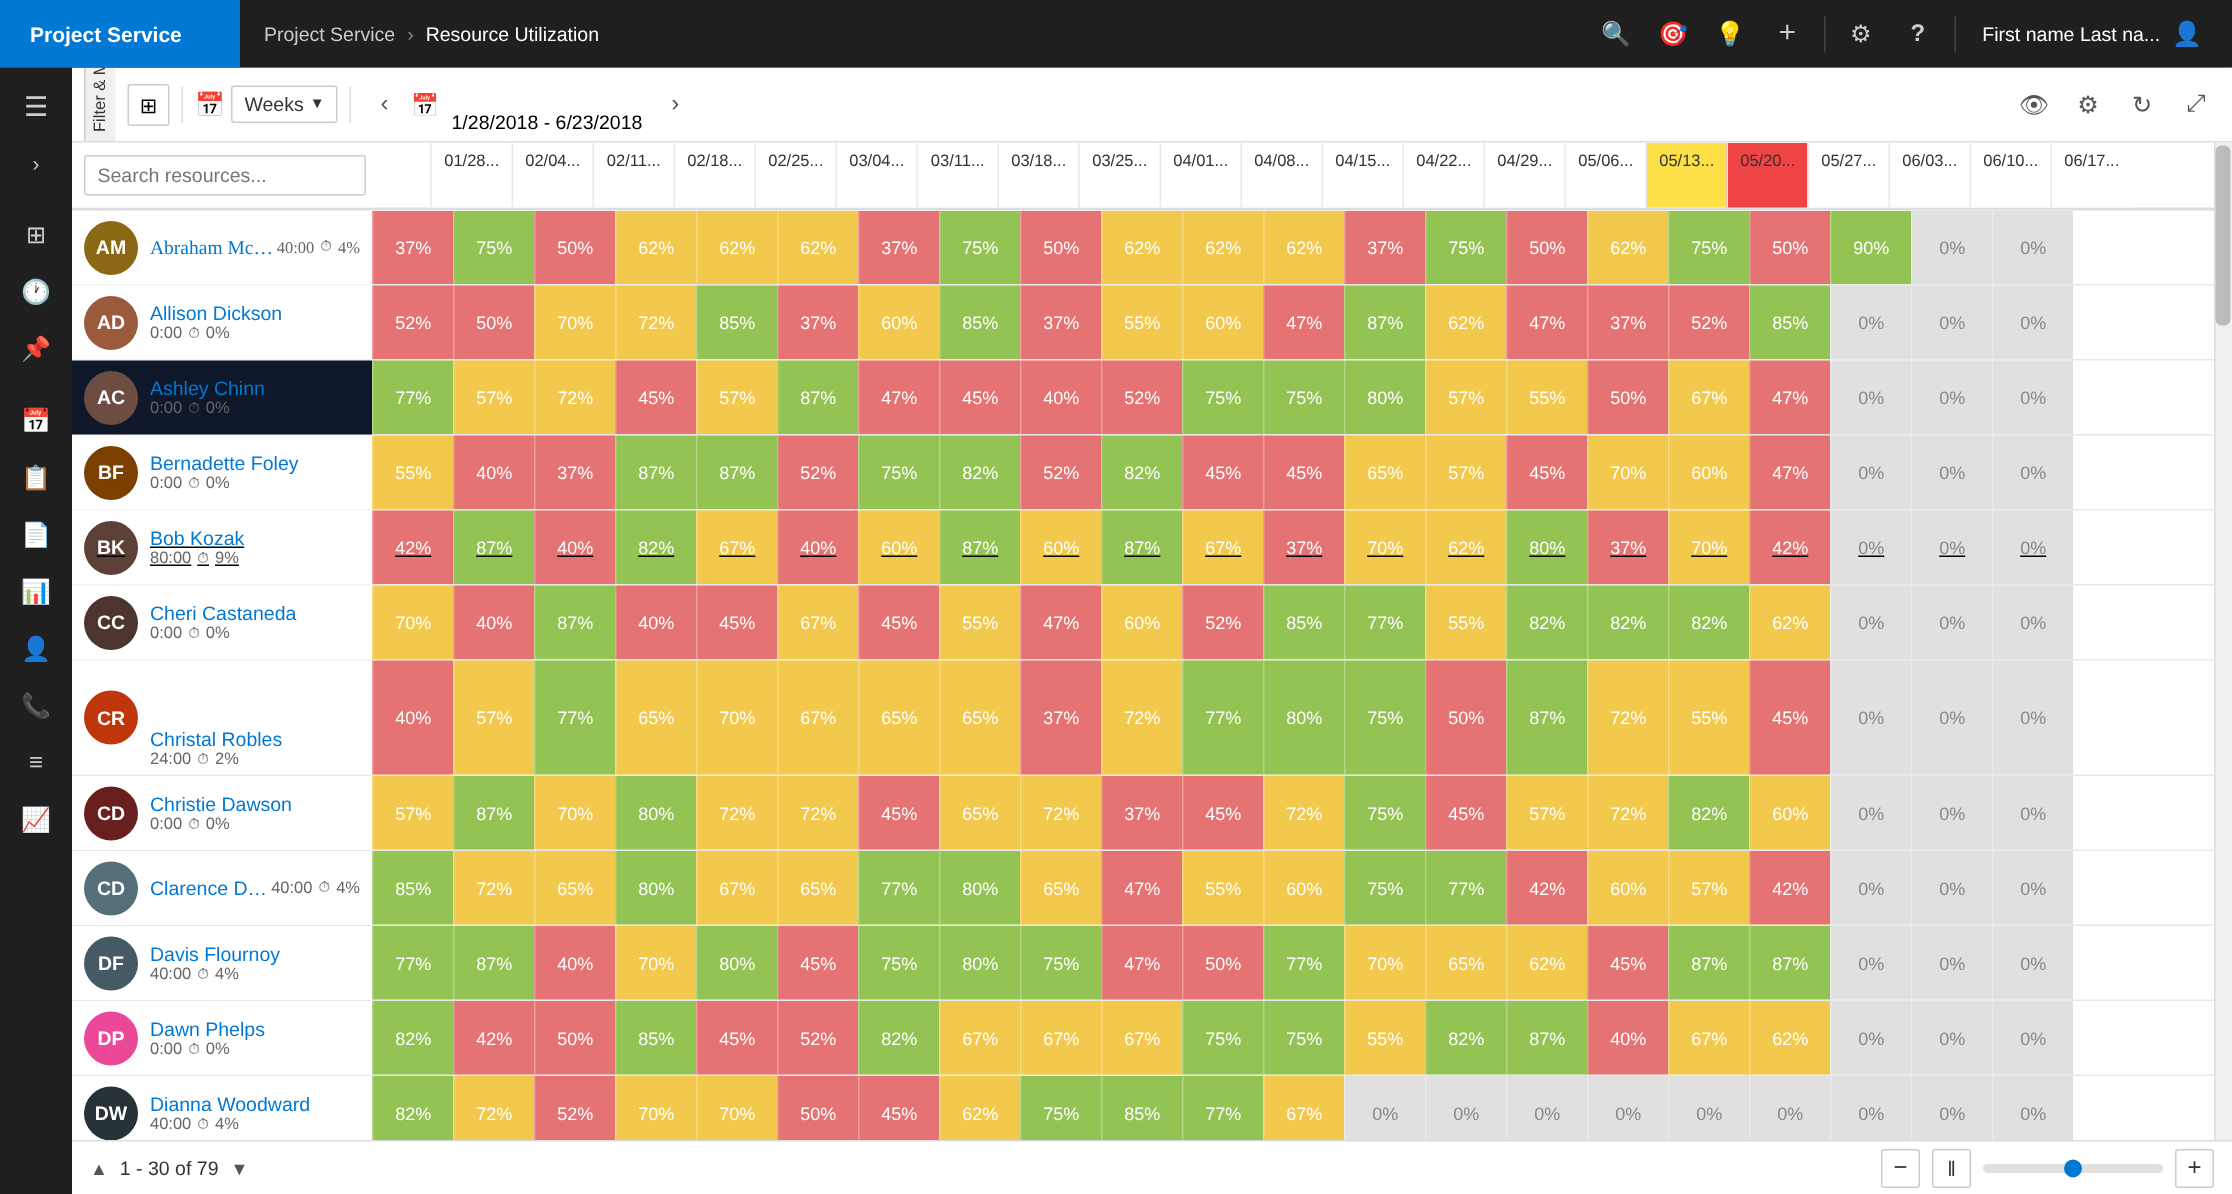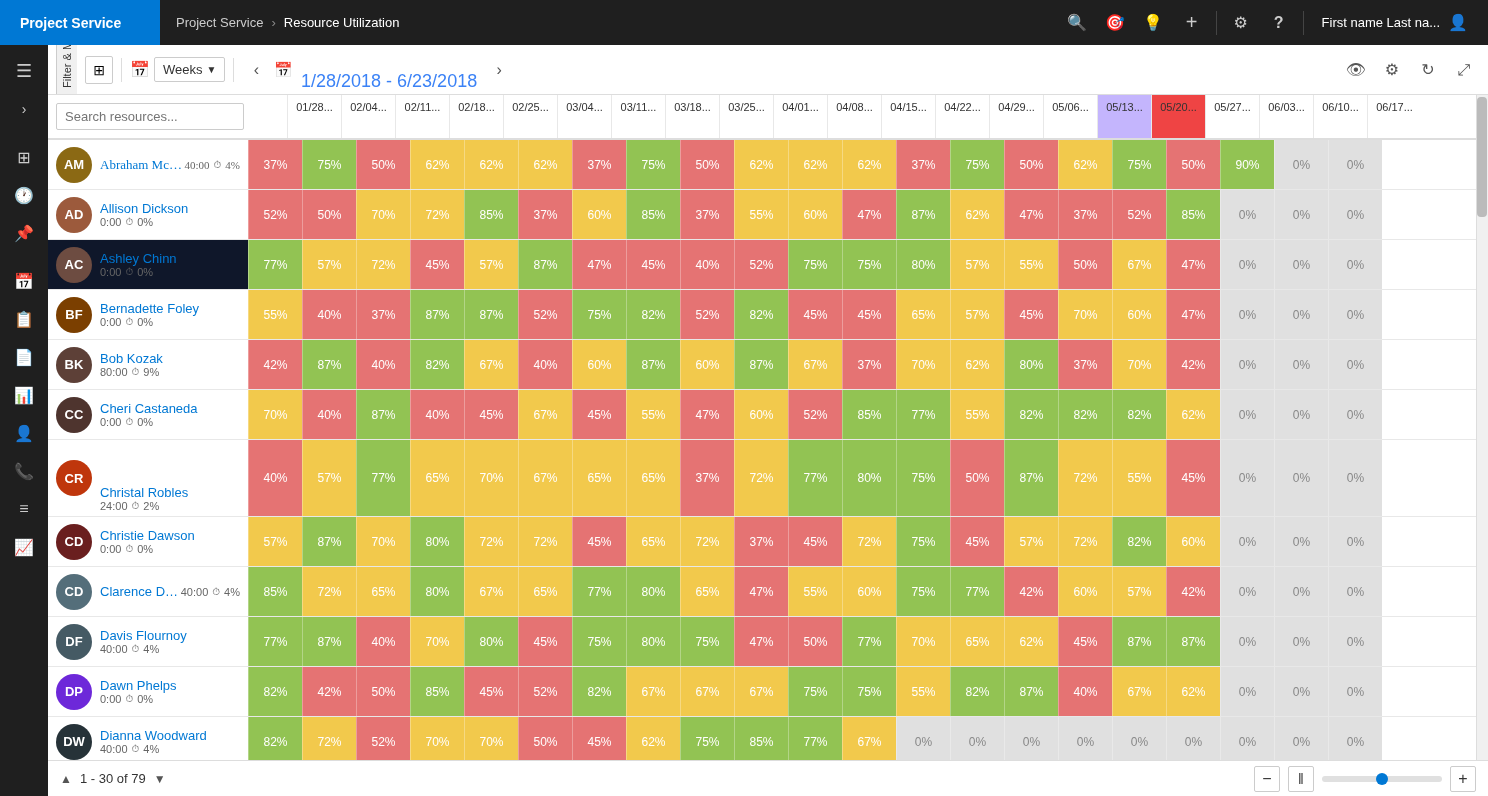--- a/index.html
+++ b/index.html
@@ -67,21 +67,21 @@
       <span>Weeks</span>
       <span style="font-size:10px;">▼</span>
     </div>
 
     <div style="width:1px; height:24px; background:#ddd; margin:0 4px;"></div>
 
     <div style="width:28px; height:28px; display:flex; align-items:center; justify-content:center; cursor:pointer; font-size:16px; color:#555;">‹</div>
 
     <div style="font-size:15px; color:#555;">📅</div>
 
-    <div style="font-size:18px; color:#3b82f6; padding:0 4px;margin-top:24px;">
+    <div style="font-size:13px; color:#000000; padding:0 4px;margin-top:24px;">
       <span>1/28/2018 - 6/23/2018</span>
     </div>
 
     <div style="width:28px; height:28px; display:flex; align-items:center; justify-content:center; cursor:pointer; font-size:16px; color:#555;">›</div>
 
     <div style="flex:1;"></div>
 
     <div style="width:32px; height:32px; display:flex; align-items:center; justify-content:center; cursor:pointer; font-size:16px; color:#555; border-radius:2px;">👁</div>
     <div style="width:32px; height:32px; display:flex; align-items:center; justify-content:center; cursor:pointer; font-size:16px; color:#555; border-radius:2px;">⚙</div>
     <div style="width:32px; height:32px; display:flex; align-items:center; justify-content:center; cursor:pointer; font-size:16px; color:#555; border-radius:2px;">↻</div>
@@ -107,21 +107,21 @@
             <div style="width: 54px; min-width: 54px; padding: 6px 2px; font-size: 11px; color: rgb(51, 51, 51); text-align: center; border-left: 1px solid rgb(232, 232, 232); font-weight: 500; background: rgb(255, 255, 255);">03/04...</div>
             <div style="width: 54px; min-width: 54px; padding: 6px 2px; font-size: 11px; color: rgb(51, 51, 51); text-align: center; border-left: 1px solid rgb(232, 232, 232); font-weight: 500; background: rgb(255, 255, 255);">03/11...</div>
             <div style="width: 54px; min-width: 54px; padding: 6px 2px; font-size: 11px; color: rgb(51, 51, 51); text-align: center; border-left: 1px solid rgb(232, 232, 232); font-weight: 500; background: rgb(255, 255, 255);">03/18...</div>
             <div style="width: 54px; min-width: 54px; padding: 6px 2px; font-size: 11px; color: rgb(51, 51, 51); text-align: center; border-left: 1px solid rgb(232, 232, 232); font-weight: 500; background: rgb(255, 255, 255);">03/25...</div>
             <div style="width: 54px; min-width: 54px; padding: 6px 2px; font-size: 11px; color: rgb(51, 51, 51); text-align: center; border-left: 1px solid rgb(232, 232, 232); font-weight: 500; background: rgb(255, 255, 255);">04/01...</div>
             <div style="width: 54px; min-width: 54px; padding: 6px 2px; font-size: 11px; color: rgb(51, 51, 51); text-align: center; border-left: 1px solid rgb(232, 232, 232); font-weight: 500; background: rgb(255, 255, 255);">04/08...</div>
             <div style="width: 54px; min-width: 54px; padding: 6px 2px; font-size: 11px; color: rgb(51, 51, 51); text-align: center; border-left: 1px solid rgb(232, 232, 232); font-weight: 500; background: rgb(255, 255, 255);">04/15...</div>
             <div style="width: 54px; min-width: 54px; padding: 6px 2px; font-size: 11px; color: rgb(51, 51, 51); text-align: center; border-left: 1px solid rgb(232, 232, 232); font-weight: 500; background: rgb(255, 255, 255);">04/22...</div>
             <div style="width: 54px; min-width: 54px; padding: 6px 2px; font-size: 11px; color: rgb(51, 51, 51); text-align: center; border-left: 1px solid rgb(232, 232, 232); font-weight: 500; background: rgb(255, 255, 255);">04/29...</div>
             <div style="width: 54px; min-width: 54px; padding: 6px 2px; font-size: 11px; color: rgb(51, 51, 51); text-align: center; border-left: 1px solid rgb(232, 232, 232); font-weight: 500; background: rgb(255, 255, 255);">05/06...</div>
-            <div style="width: 54px; min-width: 54px; padding: 6px 2px; font-size: 11px; color: rgb(51, 51, 51); text-align: center; border-left: 1px solid rgb(232, 232, 232); font-weight: 500; background: #c4b5fd;">05/13...</div>
+            <div style="width: 54px; min-width: 54px; padding: 6px 2px; font-size: 11px; color: rgb(51, 51, 51); text-align: center; border-left: 1px solid rgb(232, 232, 232); font-weight: 500; background: #fde047;">05/13...</div>
             <div style="width: 54px; min-width: 54px; padding: 6px 2px; font-size: 11px; color: rgb(51, 51, 51); text-align: center; border-left: 1px solid rgb(232, 232, 232); font-weight: 500; background: #ef4444;">05/20...</div>
             <div style="width: 54px; min-width: 54px; padding: 6px 2px; font-size: 11px; color: rgb(51, 51, 51); text-align: center; border-left: 1px solid rgb(232, 232, 232); font-weight: 500; background: rgb(255, 255, 255);">05/27...</div>
             <div style="width: 54px; min-width: 54px; padding: 6px 2px; font-size: 11px; color: rgb(51, 51, 51); text-align: center; border-left: 1px solid rgb(232, 232, 232); font-weight: 500; background: rgb(255, 255, 255);">06/03...</div>
             <div style="width: 54px; min-width: 54px; padding: 6px 2px; font-size: 11px; color: rgb(51, 51, 51); text-align: center; border-left: 1px solid rgb(232, 232, 232); font-weight: 500; background: rgb(255, 255, 255);">06/10...</div>
             <div style="width: 54px; min-width: 54px; padding: 6px 2px; font-size: 11px; color: rgb(51, 51, 51); text-align: center; border-left: 1px solid rgb(232, 232, 232); font-weight: 500; background: rgb(255, 255, 255);">06/17...</div>
           </div>
       </div>
 
       <div id="resource-rows">
           <div style="display: flex; border-bottom: 1px solid rgb(232, 232, 232); min-height: 50px;">
@@ -253,21 +253,21 @@
             <div style="width: 54px; min-width: 54px; display: flex; align-items: center; justify-content: center; font-size: 12px; font-weight: 500; border-left: 1px solid rgba(255, 255, 255, 0.3); background: rgb(242, 201, 76); color: rgb(255, 255, 255);">65%</div>
             <div style="width: 54px; min-width: 54px; display: flex; align-items: center; justify-content: center; font-size: 12px; font-weight: 500; border-left: 1px solid rgba(255, 255, 255, 0.3); background: rgb(242, 201, 76); color: rgb(255, 255, 255);">57%</div>
             <div style="width: 54px; min-width: 54px; display: flex; align-items: center; justify-content: center; font-size: 12px; font-weight: 500; border-left: 1px solid rgba(255, 255, 255, 0.3); background: rgb(229, 115, 115); color: rgb(255, 255, 255);">45%</div>
             <div style="width: 54px; min-width: 54px; display: flex; align-items: center; justify-content: center; font-size: 12px; font-weight: 500; border-left: 1px solid rgba(255, 255, 255, 0.3); background: rgb(242, 201, 76); color: rgb(255, 255, 255);">70%</div>
             <div style="width: 54px; min-width: 54px; display: flex; align-items: center; justify-content: center; font-size: 12px; font-weight: 500; border-left: 1px solid rgba(255, 255, 255, 0.3); background: rgb(242, 201, 76); color: rgb(255, 255, 255);">60%</div>
             <div style="width: 54px; min-width: 54px; display: flex; align-items: center; justify-content: center; font-size: 12px; font-weight: 500; border-left: 1px solid rgba(255, 255, 255, 0.3); background: rgb(229, 115, 115); color: rgb(255, 255, 255);">47%</div>
             <div style="width: 54px; min-width: 54px; display: flex; align-items: center; justify-content: center; font-size: 12px; font-weight: 500; border-left: 1px solid rgba(255, 255, 255, 0.3); background: rgb(224, 224, 224); color: rgb(136, 136, 136);">0%</div>
             <div style="width: 54px; min-width: 54px; display: flex; align-items: center; justify-content: center; font-size: 12px; font-weight: 500; border-left: 1px solid rgba(255, 255, 255, 0.3); background: rgb(224, 224, 224); color: rgb(136, 136, 136);">0%</div>
             <div style="width: 54px; min-width: 54px; display: flex; align-items: center; justify-content: center; font-size: 12px; font-weight: 500; border-left: 1px solid rgba(255, 255, 255, 0.3); background: rgb(224, 224, 224); color: rgb(136, 136, 136);">0%</div>
           </div>
-          <div style="display: flex; border-bottom: 1px solid rgb(232, 232, 232); min-height: 50px;">
+          <div style="display: flex; border-bottom: 1px solid rgb(232, 232, 232); min-height: 50px; text-decoration: underline;">
             <div style="width: 200px; min-width: 200px; display: flex; align-items: center; gap: 8px; padding: 4px 8px; background: rgb(255, 255, 255); position: sticky; left: 0px; z-index: 2;">
               <div style="width: 36px; height: 36px; border-radius: 50%; background: rgb(93, 64, 55); display: flex; align-items: center; justify-content: center; font-size: 13px; font-weight: 600; color: rgb(255, 255, 255); flex-shrink: 0; overflow: hidden;">BK</div>
               <div style="display: flex; flex-direction: column; overflow: hidden;">
                 <div style="font-size: 13px; color: rgb(0, 120, 212); font-weight: 500; cursor: pointer; white-space: nowrap; overflow: hidden; text-overflow: ellipsis;">Bob Kozak</div>
                 <div style="font-size: 11px; color: rgb(102, 102, 102); display: flex; align-items: center; gap: 4px;">
                   <span>80:00</span>
                   <span style="font-size:10px;">⏱</span>
                   <span>9%</span>
                 </div>
               </div>
@@ -459,21 +459,21 @@
             <div style="width: 54px; min-width: 54px; display: flex; align-items: center; justify-content: center; font-size: 12px; font-weight: 500; border-left: 1px solid rgba(255, 255, 255, 0.3); background: rgb(242, 201, 76); color: rgb(255, 255, 255);">62%</div>
             <div style="width: 54px; min-width: 54px; display: flex; align-items: center; justify-content: center; font-size: 12px; font-weight: 500; border-left: 1px solid rgba(255, 255, 255, 0.3); background: rgb(229, 115, 115); color: rgb(255, 255, 255);">45%</div>
             <div style="width: 54px; min-width: 54px; display: flex; align-items: center; justify-content: center; font-size: 12px; font-weight: 500; border-left: 1px solid rgba(255, 255, 255, 0.3); background: rgb(146, 195, 83); color: rgb(255, 255, 255);">87%</div>
             <div style="width: 54px; min-width: 54px; display: flex; align-items: center; justify-content: center; font-size: 12px; font-weight: 500; border-left: 1px solid rgba(255, 255, 255, 0.3); background: rgb(146, 195, 83); color: rgb(255, 255, 255);">87%</div>
             <div style="width: 54px; min-width: 54px; display: flex; align-items: center; justify-content: center; font-size: 12px; font-weight: 500; border-left: 1px solid rgba(255, 255, 255, 0.3); background: rgb(224, 224, 224); color: rgb(136, 136, 136);">0%</div>
             <div style="width: 54px; min-width: 54px; display: flex; align-items: center; justify-content: center; font-size: 12px; font-weight: 500; border-left: 1px solid rgba(255, 255, 255, 0.3); background: rgb(224, 224, 224); color: rgb(136, 136, 136);">0%</div>
             <div style="width: 54px; min-width: 54px; display: flex; align-items: center; justify-content: center; font-size: 12px; font-weight: 500; border-left: 1px solid rgba(255, 255, 255, 0.3); background: rgb(224, 224, 224); color: rgb(136, 136, 136);">0%</div>
           </div>
           <div style="display: flex; border-bottom: 1px solid rgb(232, 232, 232); min-height: 50px;">
             <div style="width: 200px; min-width: 200px; display: flex; align-items: center; gap: 8px; padding: 4px 8px; background: rgb(255, 255, 255); position: sticky; left: 0px; z-index: 2;">
-              <div style="width: 36px; height: 36px; border-radius: 50%; background: #6d28d9; display: flex; align-items: center; justify-content: center; font-size: 13px; font-weight: 600; color: rgb(255, 255, 255); flex-shrink: 0; overflow: hidden;">DP</div>
+              <div style="width: 36px; height: 36px; border-radius: 50%; background: #ec4899; display: flex; align-items: center; justify-content: center; font-size: 13px; font-weight: 600; color: rgb(255, 255, 255); flex-shrink: 0; overflow: hidden;">DP</div>
               <div style="display: flex; flex-direction: column; overflow: hidden;">
                 <div style="font-size: 13px; color: rgb(0, 120, 212); font-weight: 500; cursor: pointer; white-space: nowrap; overflow: hidden; text-overflow: ellipsis;">Dawn Phelps</div>
                 <div style="font-size: 11px; color: rgb(102, 102, 102); display: flex; align-items: center; gap: 4px;">
                   <span>0:00</span>
                   <span style="font-size:10px;">⏱</span>
                   <span>0%</span>
                 </div>
               </div>
             </div>
             <div style="width: 54px; min-width: 54px; display: flex; align-items: center; justify-content: center; font-size: 12px; font-weight: 500; border-left: 1px solid rgba(255, 255, 255, 0.3); background: rgb(146, 195, 83); color: rgb(255, 255, 255);">82%</div>

